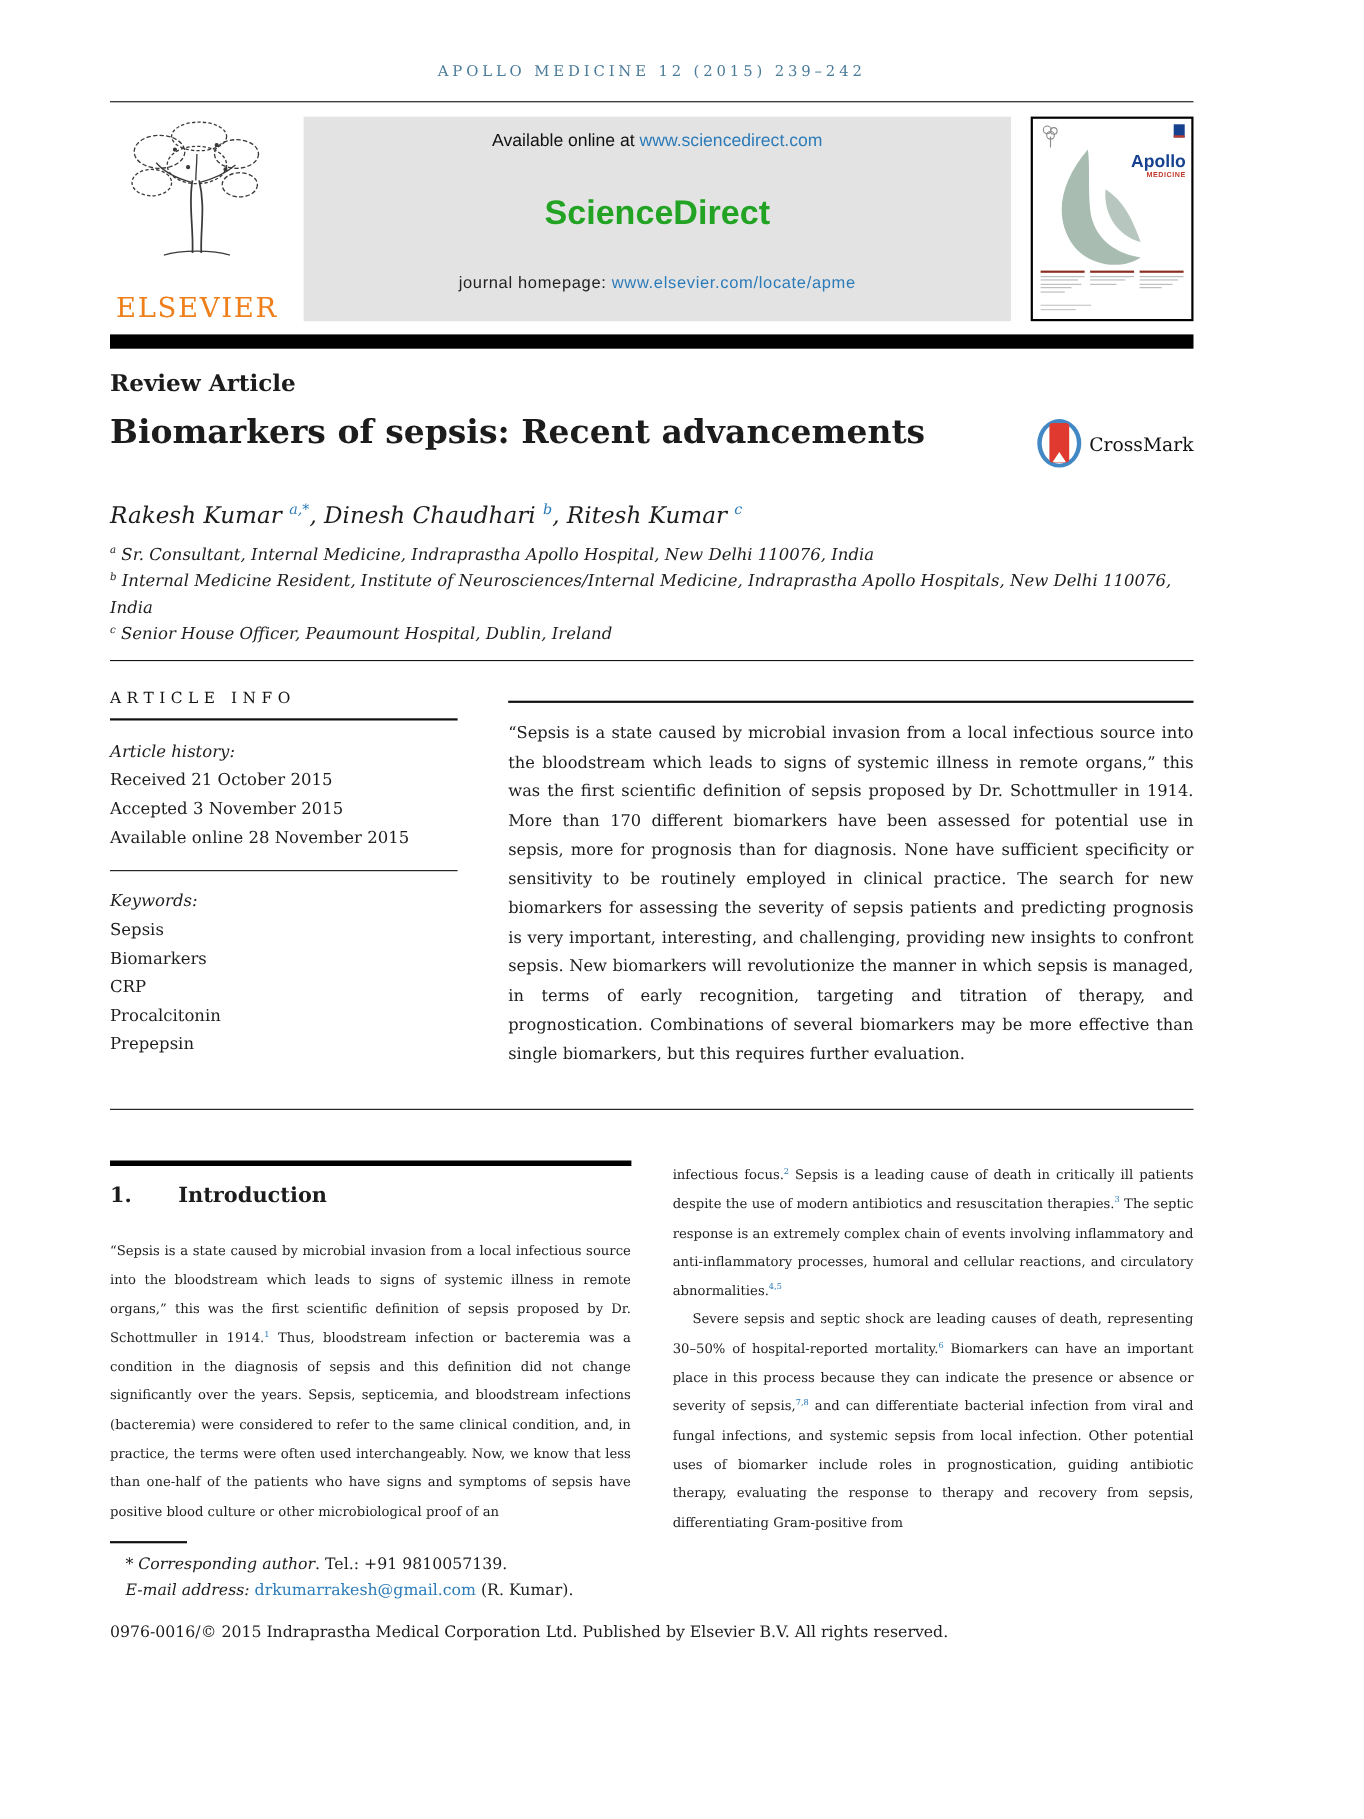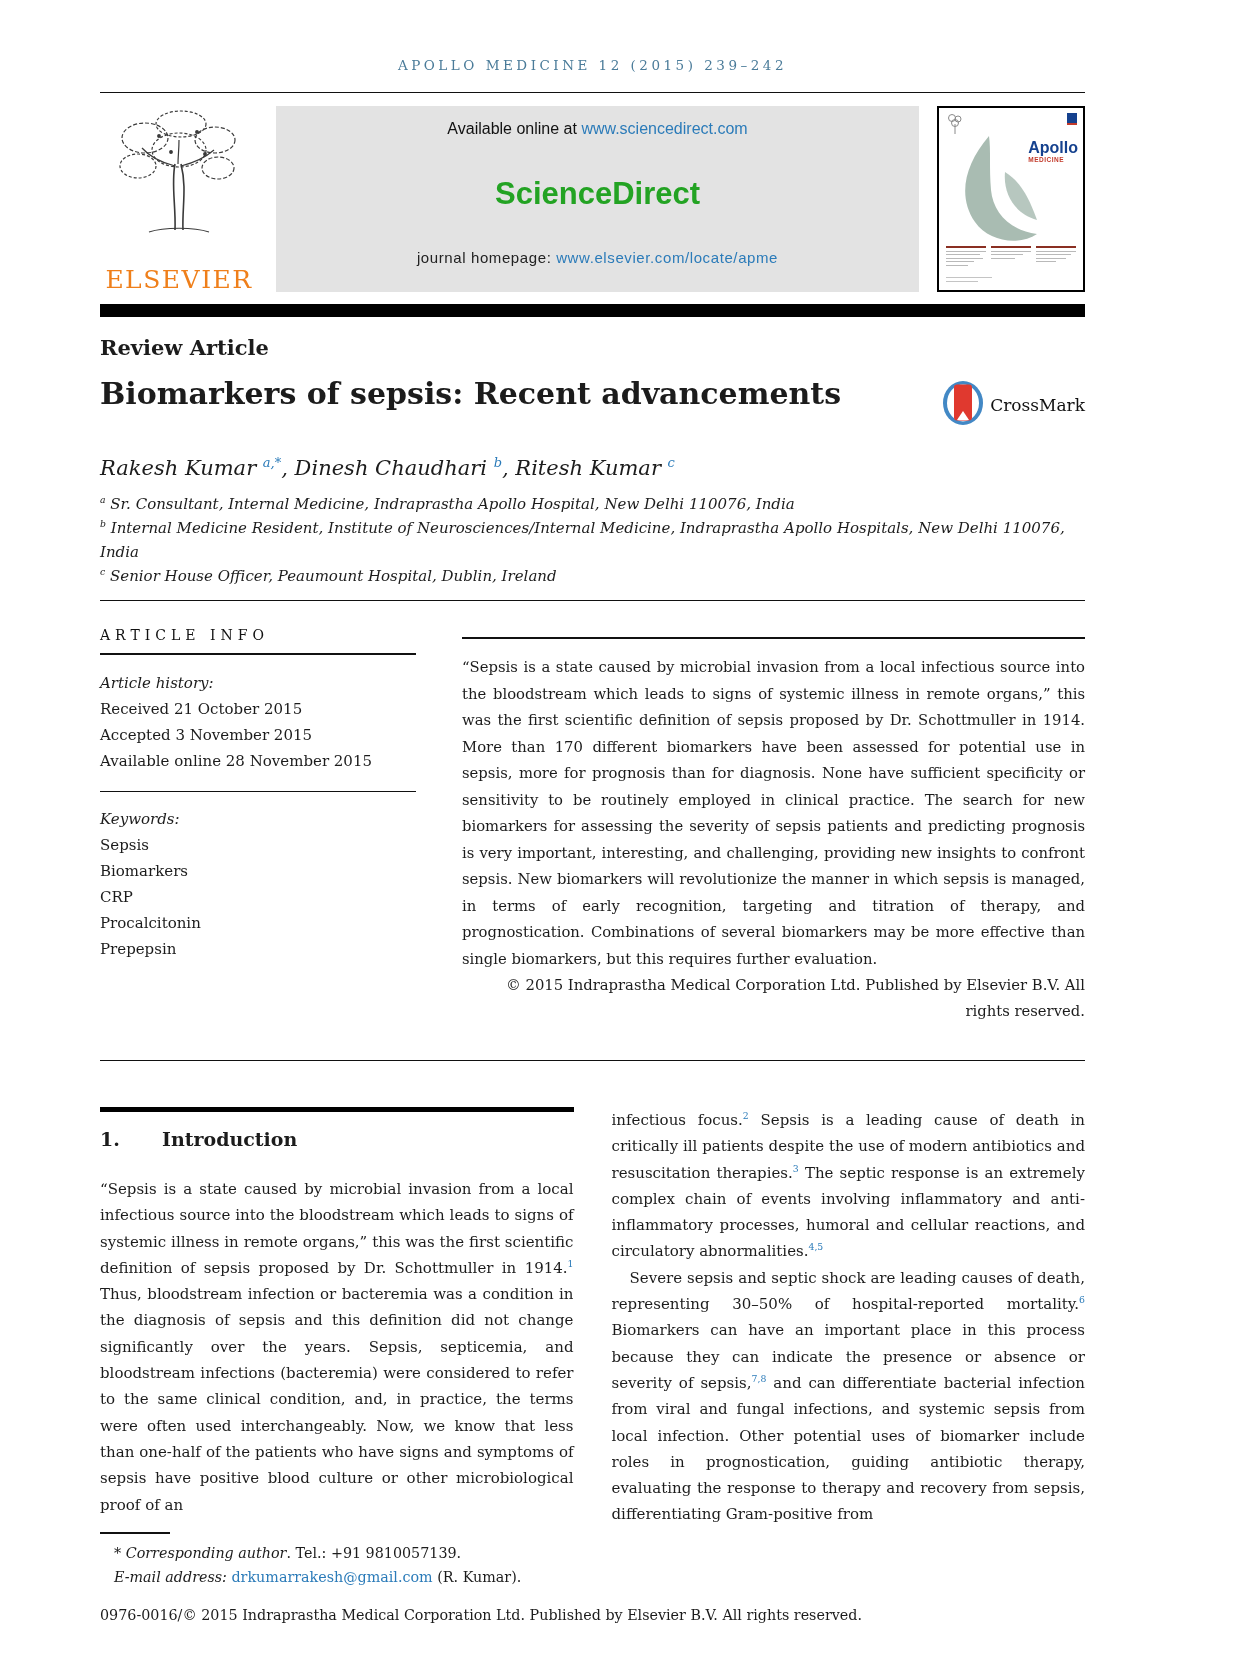--- a/index.html
+++ b/index.html
@@ -16,21 +16,21 @@
   .elsevier-word{font-size:25px;color:#ef7f1a;letter-spacing:1.5px;line-height:1;}
   .gray-box{flex:1;background:#e3e3e3;margin:0 18px;display:flex;flex-direction:column;justify-content:space-between;text-align:center;padding:14px 10px 26px;box-sizing:border-box;font-family:"Liberation Sans",sans-serif;}
   .avail{font-size:16px;color:#111;}
   .lnk{color:#2b7bb9;text-decoration:none;cursor:pointer;}
   .sdlogo{font-size:31px;font-weight:bold;color:#23a323;}
   .homepage{font-size:15px;color:#222;letter-spacing:0.6px;}
 
   .cover{width:148px;flex:none;border:2px solid #000;background:#fff;box-sizing:border-box;position:relative;}
   .cover-mini-tree{position:absolute;top:5px;left:7px;}
   .cover-small-logo{position:absolute;top:5px;right:6px;width:10px;height:10px;background:#15418e;border-bottom:2px solid #c23a2b;}
-  .cover-brand{position:absolute;top:32px;right:5px;font-family:"Liberation Sans",sans-serif;}
+  .cover-brand{position:absolute;top:32px;right:5px;text-align:right;font-family:"Liberation Sans",sans-serif;}
   .apollo-big{color:#15418e;font-weight:bold;font-size:16px;line-height:1;}
   .apollo-sub{color:#c23a2b;font-size:6.5px;font-weight:bold;letter-spacing:0.5px;}
   .cover-leaf{position:absolute;top:26px;left:6px;}
   .cover-cols{position:absolute;left:7px;right:7px;bottom:22px;display:flex;gap:5px;}
   .cover-col{flex:1;}
   .cc-bar{height:2px;background:#8a2f22;margin-bottom:3px;}
   .cc-line{height:1px;background:#b9b9b9;margin:2.5px 0;}
   .cover-foot{position:absolute;left:7px;bottom:6px;width:46px;}
   .cf-line{height:1px;background:#c4c4c4;margin:2.5px 0;}
 
@@ -59,21 +59,21 @@
   .midrule{border:none;height:0;border-top:1.5px solid #111;margin:17px 0 0;}
   .kw{margin-top:14px;font-size:15px;line-height:26px;}
   .abs-text{margin-top:15px;font-size:14.8px;line-height:26.5px;text-align:justify;}
   .abs-copy{font-size:14.8px;line-height:26px;text-align:right;}
 
   .sep2{margin-top:36px;}
   .body-cols{display:grid;grid-template-columns:1fr 1fr;column-gap:38px;margin-top:46px;}
   .sec-rule{height:5px;background:#000;}
   .sec-head{display:flex;margin-top:16px;font-size:19px;font-weight:bold;}
   .sec-num{width:62px;flex:none;}
-  .bodyp{margin-top:26px;font-size:15px;line-height:26.3px;text-align:justify;}
+  .bodyp{margin-top:26px;font-size:12px;line-height:26.3px;text-align:justify;}
   .right-col .bodyp{margin-top:0;}
   .bodyp.indent{text-indent:18px;}
 
   .footnote{margin-top:14px;font-size:14.3px;line-height:24px;}
   .fn-rule{width:70px;border:none;height:0;border-top:2px solid #111;margin:0 0 7px;}
   .fn-ind{padding-left:14px;}
 </style>
 </head>
 <body>
 
@@ -213,21 +213,20 @@
         <div>Biomarkers</div>
         <div>CRP</div>
         <div>Procalcitonin</div>
         <div>Prepepsin</div>
       </div>
     </div>
 
     <div class="abs-col">
       <div class="headrule"></div>
       <div class="abs-text">“Sepsis is a state caused by microbial invasion from a local infectious source into the bloodstream which leads to signs of systemic illness in remote organs,” this was the first scientific definition of sepsis proposed by Dr. Schottmuller in 1914. More than 170 different biomarkers have been assessed for potential use in sepsis, more for prognosis than for diagnosis. None have sufficient specificity or sensitivity to be routinely employed in clinical practice. The search for new biomarkers for assessing the severity of sepsis patients and predicting prognosis is very important, interesting, and challenging, providing new insights to confront sepsis. New biomarkers will revolutionize the manner in which sepsis is managed, in terms of early recognition, targeting and titration of therapy, and prognostication. Combinations of several biomarkers may be more effective than single biomarkers, but this requires further evaluation.</div>
-      <div class="abs-copy">© 2015 Indraprastha Medical Corporation Ltd. Published by Elsevier B.V. All rights reserved.</div>
     </div>
   </div>
 
   <div class="rule sep2"></div>
 
   <div class="body-cols">
     <div class="left-col">
       <div class="sec-rule"></div>
       <div class="sec-head">
         <span class="sec-num">1.</span>

